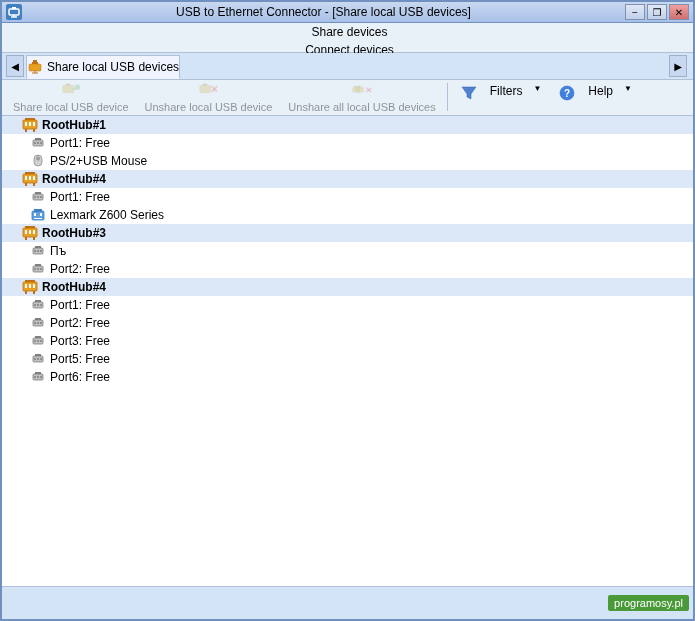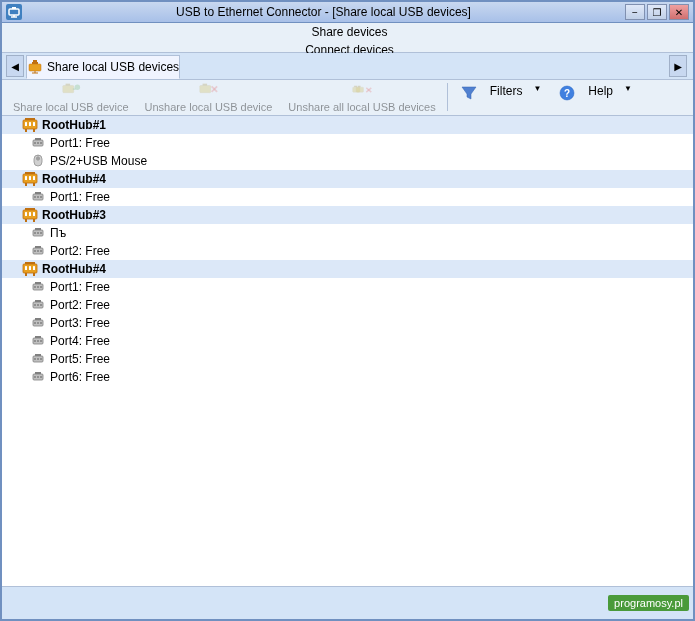--- a/index.html
+++ b/index.html
@@ -409,20 +409,32 @@
         <svg width="14" height="14" viewBox="0 0 14 14">
           <rect x="2" y="4" width="10" height="6" rx="1" fill="#c0c0c0" stroke="#808080" stroke-width="0.8"></rect>
           <rect x="4" y="2" width="6" height="2" fill="#808080"></rect>
           <line x1="4" y1="6" x2="4" y2="8" stroke="#606060" stroke-width="1"></line>
           <line x1="7" y1="6" x2="7" y2="8" stroke="#606060" stroke-width="1"></line>
           <line x1="10" y1="6" x2="10" y2="8" stroke="#606060" stroke-width="1"></line>
         </svg>
       </div>
       <span>Port1: Free</span>
     </div>
+    <div class="tree-item child">
+      <div class="tree-icon">
+        <svg width="14" height="14" viewBox="0 0 14 14">
+          <rect x="1" y="3" width="12" height="9" rx="1" fill="#60a0e0" stroke="#4080c0" stroke-width="0.8"></rect>
+          <rect x="3" y="1" width="8" height="3" fill="#4080c0"></rect>
+          <rect x="3" y="10" width="8" height="1" fill="white"></rect>
+          <rect x="3" y="5" width="2" height="3" fill="white" rx="0.5"></rect>
+          <rect x="9" y="5" width="2" height="3" fill="white" rx="0.5"></rect>
+        </svg>
+      </div>
+      <span>Lexmark Z600 Series</span>
+    </div>
 
     <div class="tree-item root">
       <div class="tree-icon">
         <svg width="16" height="16" viewBox="0 0 16 16">
           <rect x="1" y="3" width="14" height="9" rx="1" fill="#e8a020" stroke="#c07010" stroke-width="0.8"></rect>
           <rect x="3" y="1" width="10" height="2" fill="#c07010"></rect>
           <rect x="3" y="12" width="2" height="3" fill="#c07010"></rect>
           <rect x="11" y="12" width="2" height="3" fill="#c07010"></rect>
           <rect x="3" y="5" width="2" height="4" fill="white" rx="0.5"></rect>
           <rect x="7" y="5" width="2" height="4" fill="white" rx="0.5"></rect>
@@ -509,32 +521,20 @@
     <div class="tree-item child">
       <div class="tree-icon">
         <svg width="14" height="14" viewBox="0 0 14 14">
           <rect x="2" y="4" width="10" height="6" rx="1" fill="#c0c0c0" stroke="#808080" stroke-width="0.8"></rect>
           <rect x="4" y="2" width="6" height="2" fill="#808080"></rect>
           <line x1="4" y1="6" x2="4" y2="8" stroke="#606060" stroke-width="1"></line>
           <line x1="7" y1="6" x2="7" y2="8" stroke="#606060" stroke-width="1"></line>
           <line x1="10" y1="6" x2="10" y2="8" stroke="#606060" stroke-width="1"></line>
         </svg>
       </div>
-      <span>Port4: Free</span>
-    </div>
-    <div class="tree-item child">
-      <div class="tree-icon">
-        <svg width="14" height="14" viewBox="0 0 14 14">
-          <rect x="2" y="4" width="10" height="6" rx="1" fill="#c0c0c0" stroke="#808080" stroke-width="0.8"></rect>
-          <rect x="4" y="2" width="6" height="2" fill="#808080"></rect>
-          <line x1="4" y1="6" x2="4" y2="8" stroke="#606060" stroke-width="1"></line>
-          <line x1="7" y1="6" x2="7" y2="8" stroke="#606060" stroke-width="1"></line>
-          <line x1="10" y1="6" x2="10" y2="8" stroke="#606060" stroke-width="1"></line>
-        </svg>
-      </div>
       <span>Port5: Free</span>
     </div>
     <div class="tree-item child">
       <div class="tree-icon">
         <svg width="14" height="14" viewBox="0 0 14 14">
           <rect x="2" y="4" width="10" height="6" rx="1" fill="#c0c0c0" stroke="#808080" stroke-width="0.8"></rect>
           <rect x="4" y="2" width="6" height="2" fill="#808080"></rect>
           <line x1="4" y1="6" x2="4" y2="8" stroke="#606060" stroke-width="1"></line>
           <line x1="7" y1="6" x2="7" y2="8" stroke="#606060" stroke-width="1"></line>
           <line x1="10" y1="6" x2="10" y2="8" stroke="#606060" stroke-width="1"></line>

